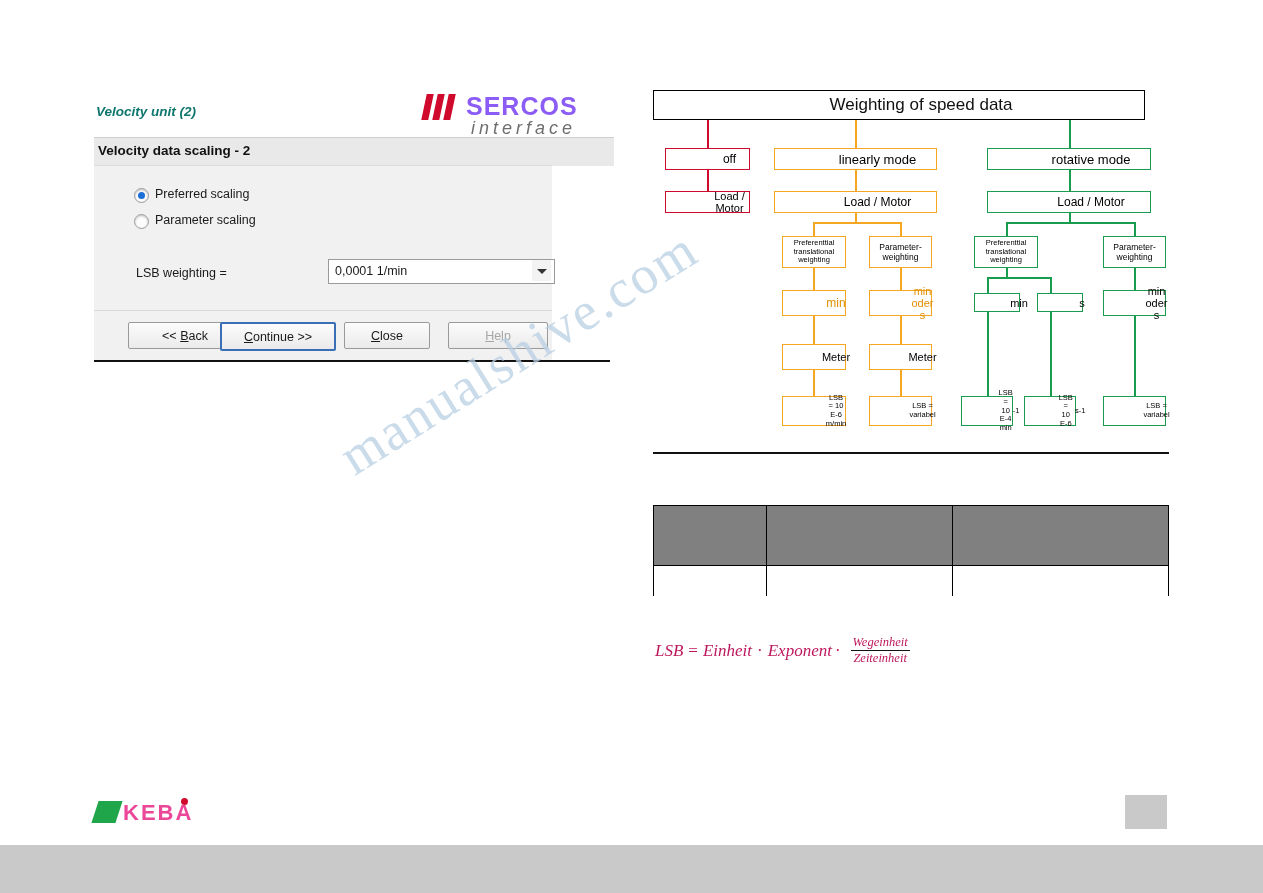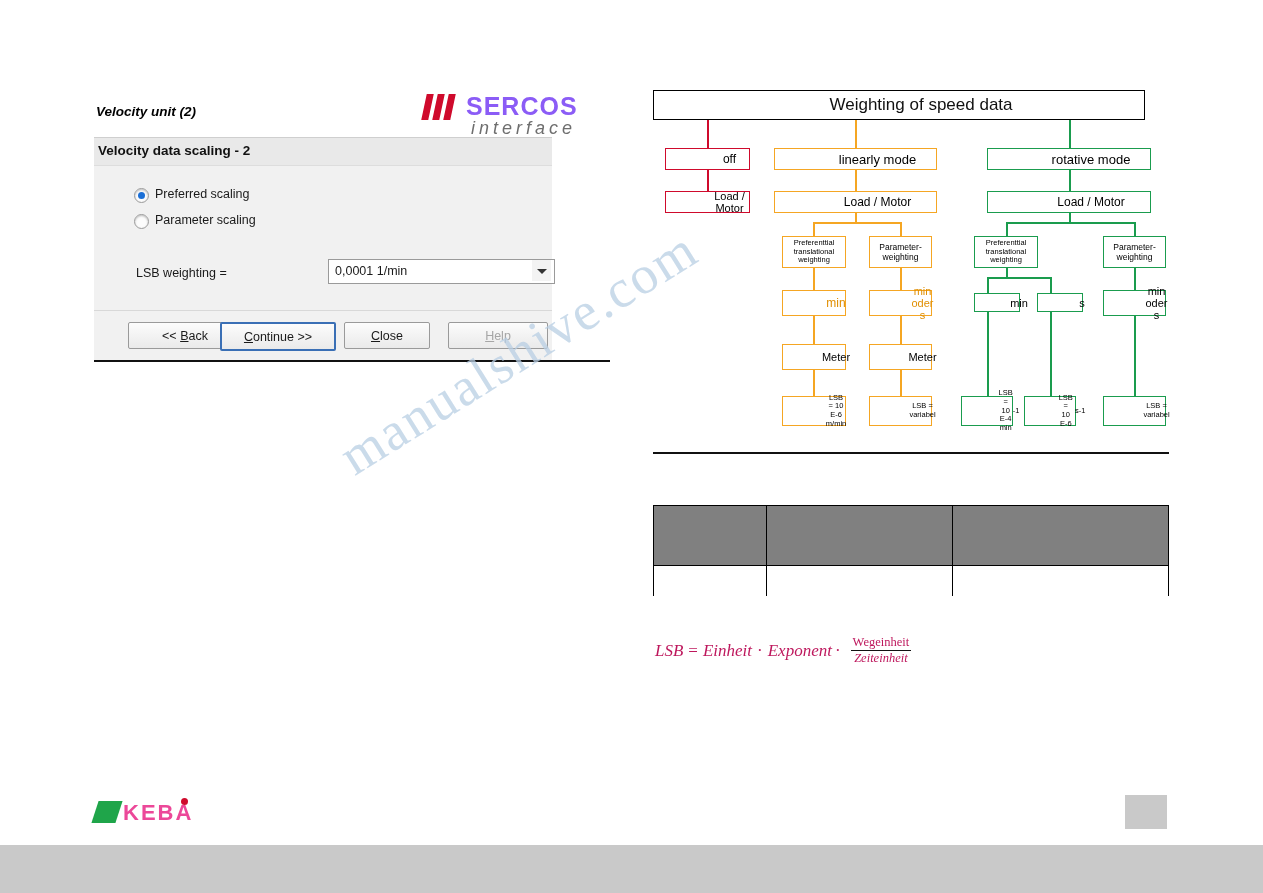--- a/index.html
+++ b/index.html
@@ -5,31 +5,31 @@
   html,body{margin:0;padding:0;}
   body{
     width:1263px;height:893px;background:#ffffff;position:relative;
     font-family:"Liberation Sans", sans-serif;overflow:hidden;
   }
   .page{position:absolute;left:0;top:0;width:1263px;height:893px;}
 
   
   .dialog{position:absolute;left:94px;top:95px;width:458px;height:265px;}
   .dlg-titlebar{position:absolute;left:0;top:0;width:458px;height:42px;background:#ffffff;}
-  .dlg-title{position:absolute;left:2px;top:9px;font-style:italic;font-weight:bold;font-size:13.5px;color:#000000;}
+  .dlg-title{position:absolute;left:2px;top:9px;font-style:italic;font-weight:bold;font-size:13.5px;color:#0f766e;}
   .sercos{position:absolute;left:330px;top:-3px;width:130px;height:48px;}
   .sercos-bars{position:absolute;left:0;top:2px;width:38px;height:26px;}
   .sercos-bars i{position:absolute;top:0;width:7px;height:26px;background:#cf0a2c;transform:skewX(-12deg);}
   .sercos-bars i:nth-child(1){left:0;}
   .sercos-bars i:nth-child(2){left:11px;}
   .sercos-bars i:nth-child(3){left:22px;}
   .sercos-word{position:absolute;left:42px;top:0;font-size:25px;font-weight:bold;letter-spacing:1px;color:#8b5cf6;font-family:"Liberation Sans",sans-serif;}
   .sercos-sub{position:absolute;left:47px;top:26px;font-size:18px;letter-spacing:4px;color:#6e6e6e;font-style:italic;}
 
-  .dlg-head{position:absolute;left:0;top:42px;width:458px;height:28px;background:#e9e9e9;border-top:1px solid #cfcfcf;}
+  .dlg-head{position:absolute;left:0;top:42px;width:520px;height:28px;background:#e9e9e9;border-top:1px solid #cfcfcf;}
   .dlg-head-text{position:absolute;left:4px;top:5px;font-size:13.5px;font-weight:bold;color:#111;}
   .dlg-body{position:absolute;left:0;top:70px;width:458px;height:145px;background:#f1f1f1;border-top:1px solid #dddddd;}
   .radio-row{position:absolute;left:40px;font-size:12.5px;color:#1a1a1a;}
   .radio-row .rb{position:absolute;left:0;top:1px;width:13px;height:13px;border-radius:50%;
      background:#fcfcfc;border:1px solid #9a9a9a;box-shadow:inset 0 1px 2px rgba(0,0,0,.25);}
   .radio-row .rb.on:after{content:"";position:absolute;left:3px;top:3px;width:7px;height:7px;border-radius:50%;background:#1b6fd6;}
   .radio-row span.lbl{position:absolute;left:21px;top:0;white-space:nowrap;}
   .r1{top:21px;}
   .r2{top:47px;}
 
@@ -74,21 +74,21 @@
   .tbl .hdr{position:absolute;left:0;top:0;width:514px;height:59px;background:#808080;}
   .tbl .row{position:absolute;left:0;top:59px;width:514px;height:30px;background:#fff;border-top:1px solid #000;}
   .tbl .c1{position:absolute;left:0;width:113px;height:100%;box-sizing:border-box;border-right:1px solid #000;}
   .tbl .c2{position:absolute;left:113px;width:186px;height:100%;box-sizing:border-box;border-right:1px solid #000;}
   .tbl .c3{position:absolute;left:299px;width:215px;height:100%;box-sizing:border-box;}
 
   
   .formula{position:absolute;left:655px;top:636px;font-family:"Liberation Serif",serif;font-size:17px;color:#be185d;display:flex;align-items:center;}
   .formula i{font-style:italic;}
   .frac{display:inline-flex;flex-direction:column;align-items:center;margin-left:7px;line-height:1.05;}
-  .frac .num{font-size:12.5px;border-bottom:1px solid #111;padding:0 2px 1px;}
+  .frac .num{font-style:italic;font-size:12.5px;border-bottom:1px solid #111;padding:0 2px 1px;}
   .frac .den{font-style:italic;font-size:12.5px;padding-top:1px;}
 
   
   .keba{position:absolute;left:95px;top:800px;width:110px;height:26px;}
   .keba .slash{position:absolute;left:0;top:1px;width:24px;height:22px;background:#1fa54a;transform:skewX(-18deg);}
   .keba .txt{position:absolute;left:28px;top:0;font-size:22px;font-weight:bold;letter-spacing:2px;color:#ec4899;}
   .keba .dot{position:absolute;left:86px;top:-2px;width:7px;height:7px;background:#cf0a2c;border-radius:50%;}
   .pagebox{position:absolute;left:1125px;top:795px;width:42px;height:34px;background:#c9c9c9;}
   .footbar{position:absolute;left:0;top:845px;width:1263px;height:48px;background:#c9c9c9;}
 

